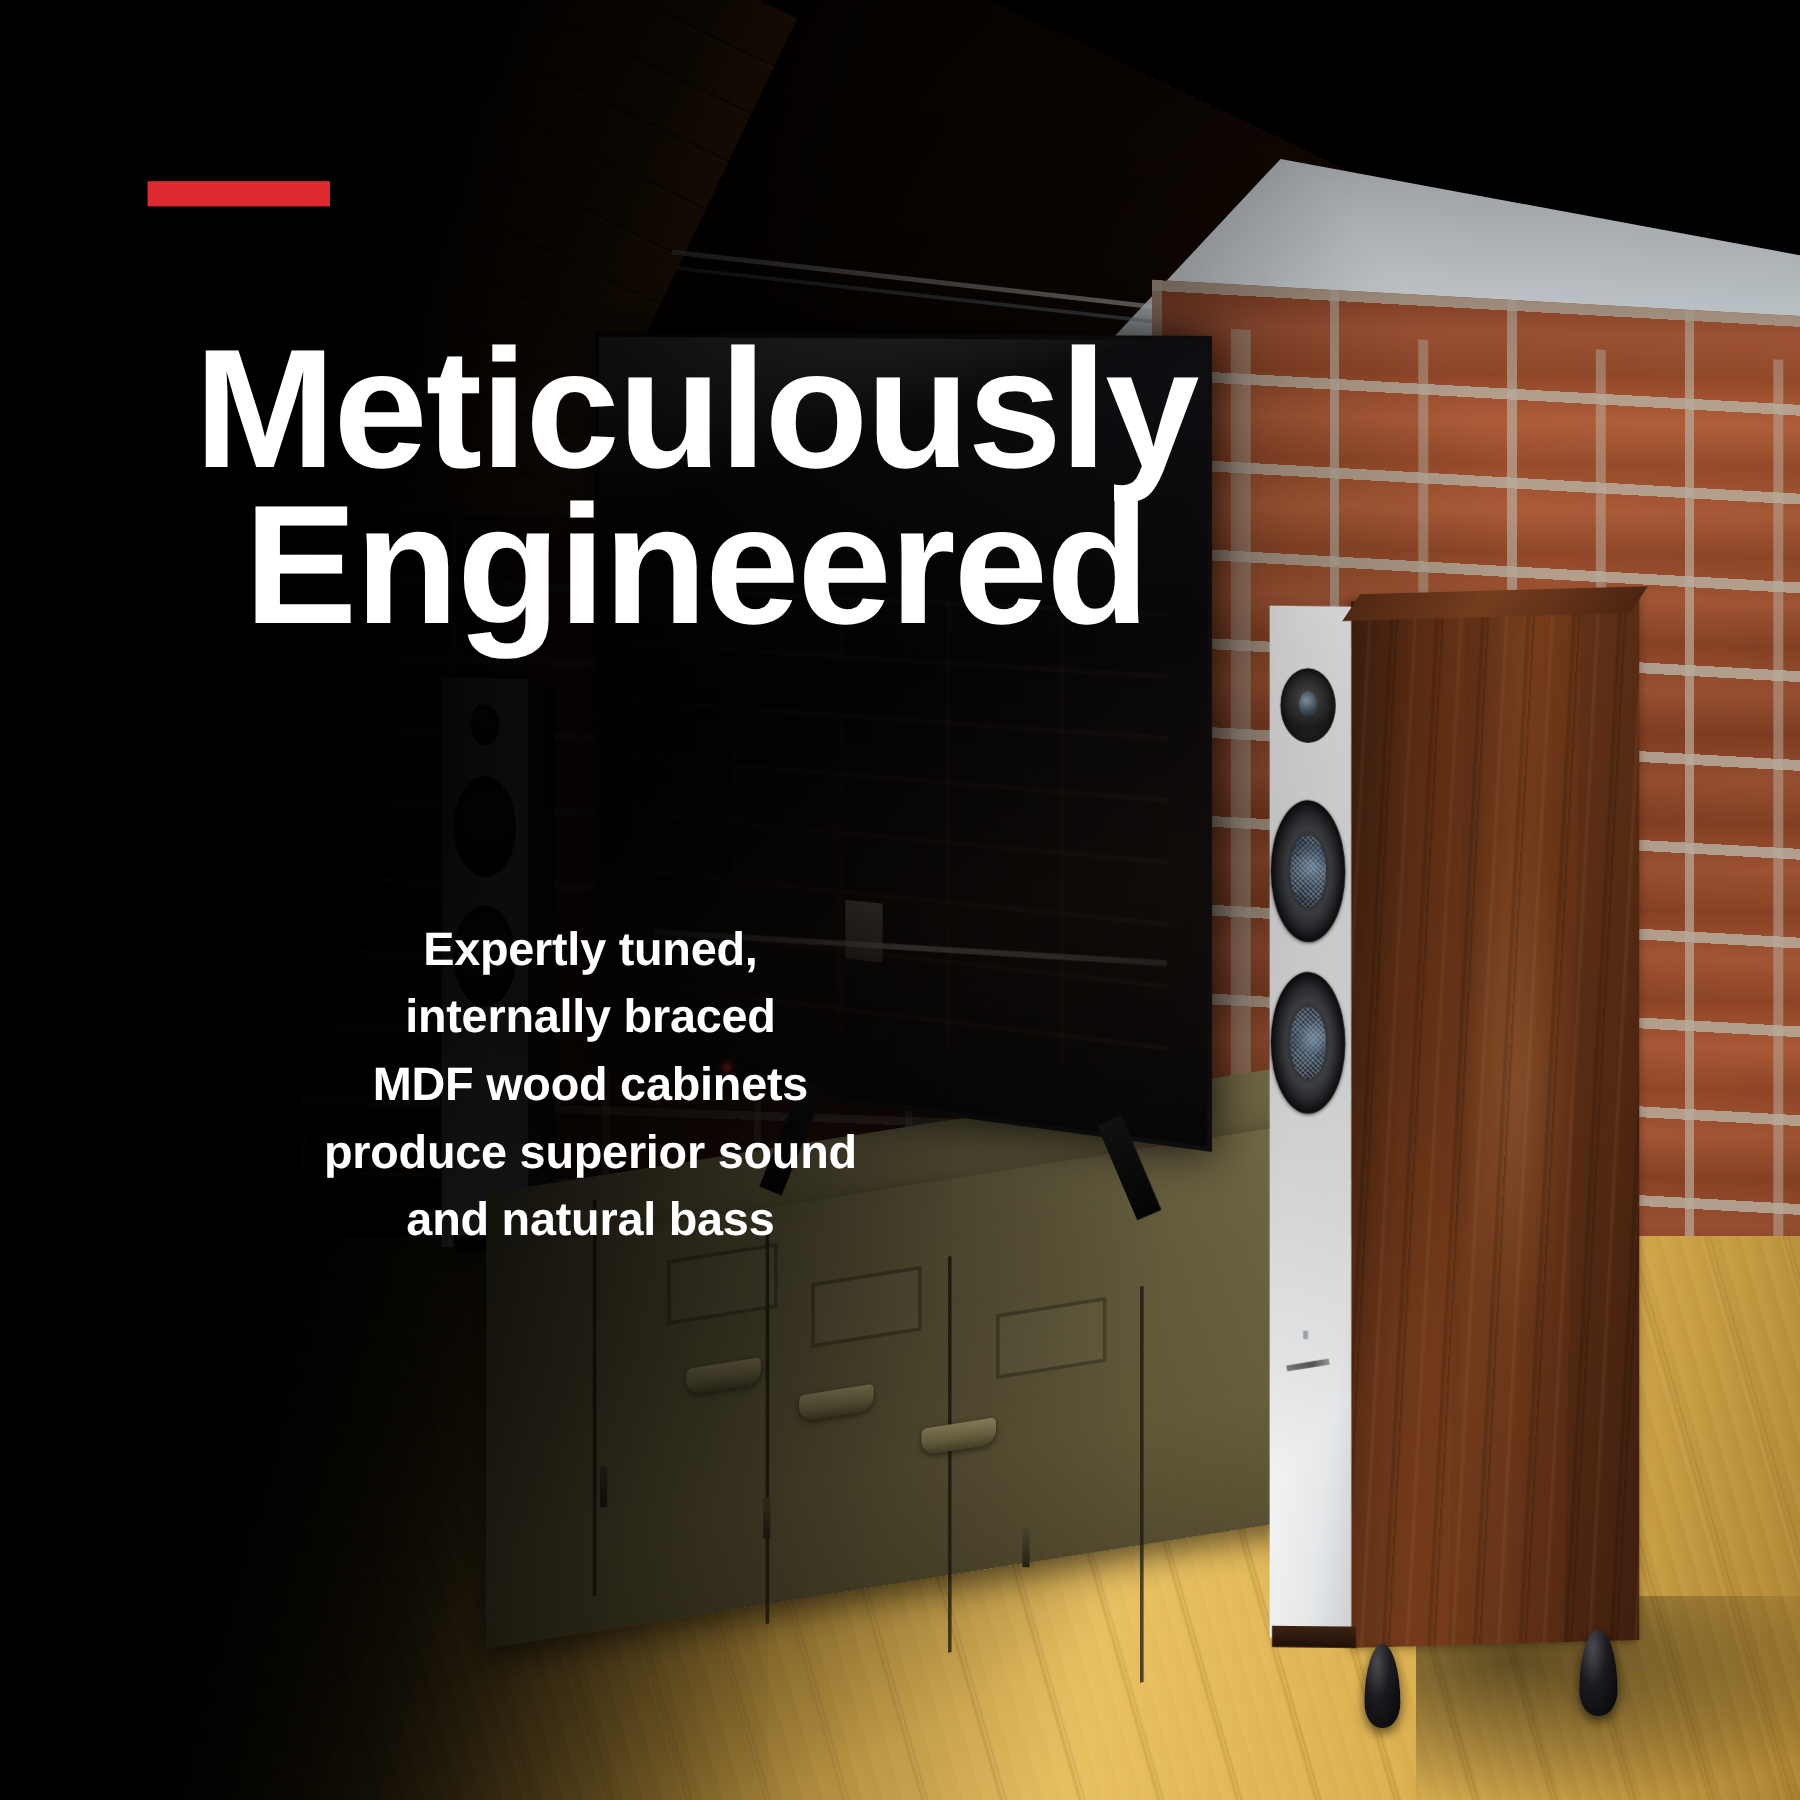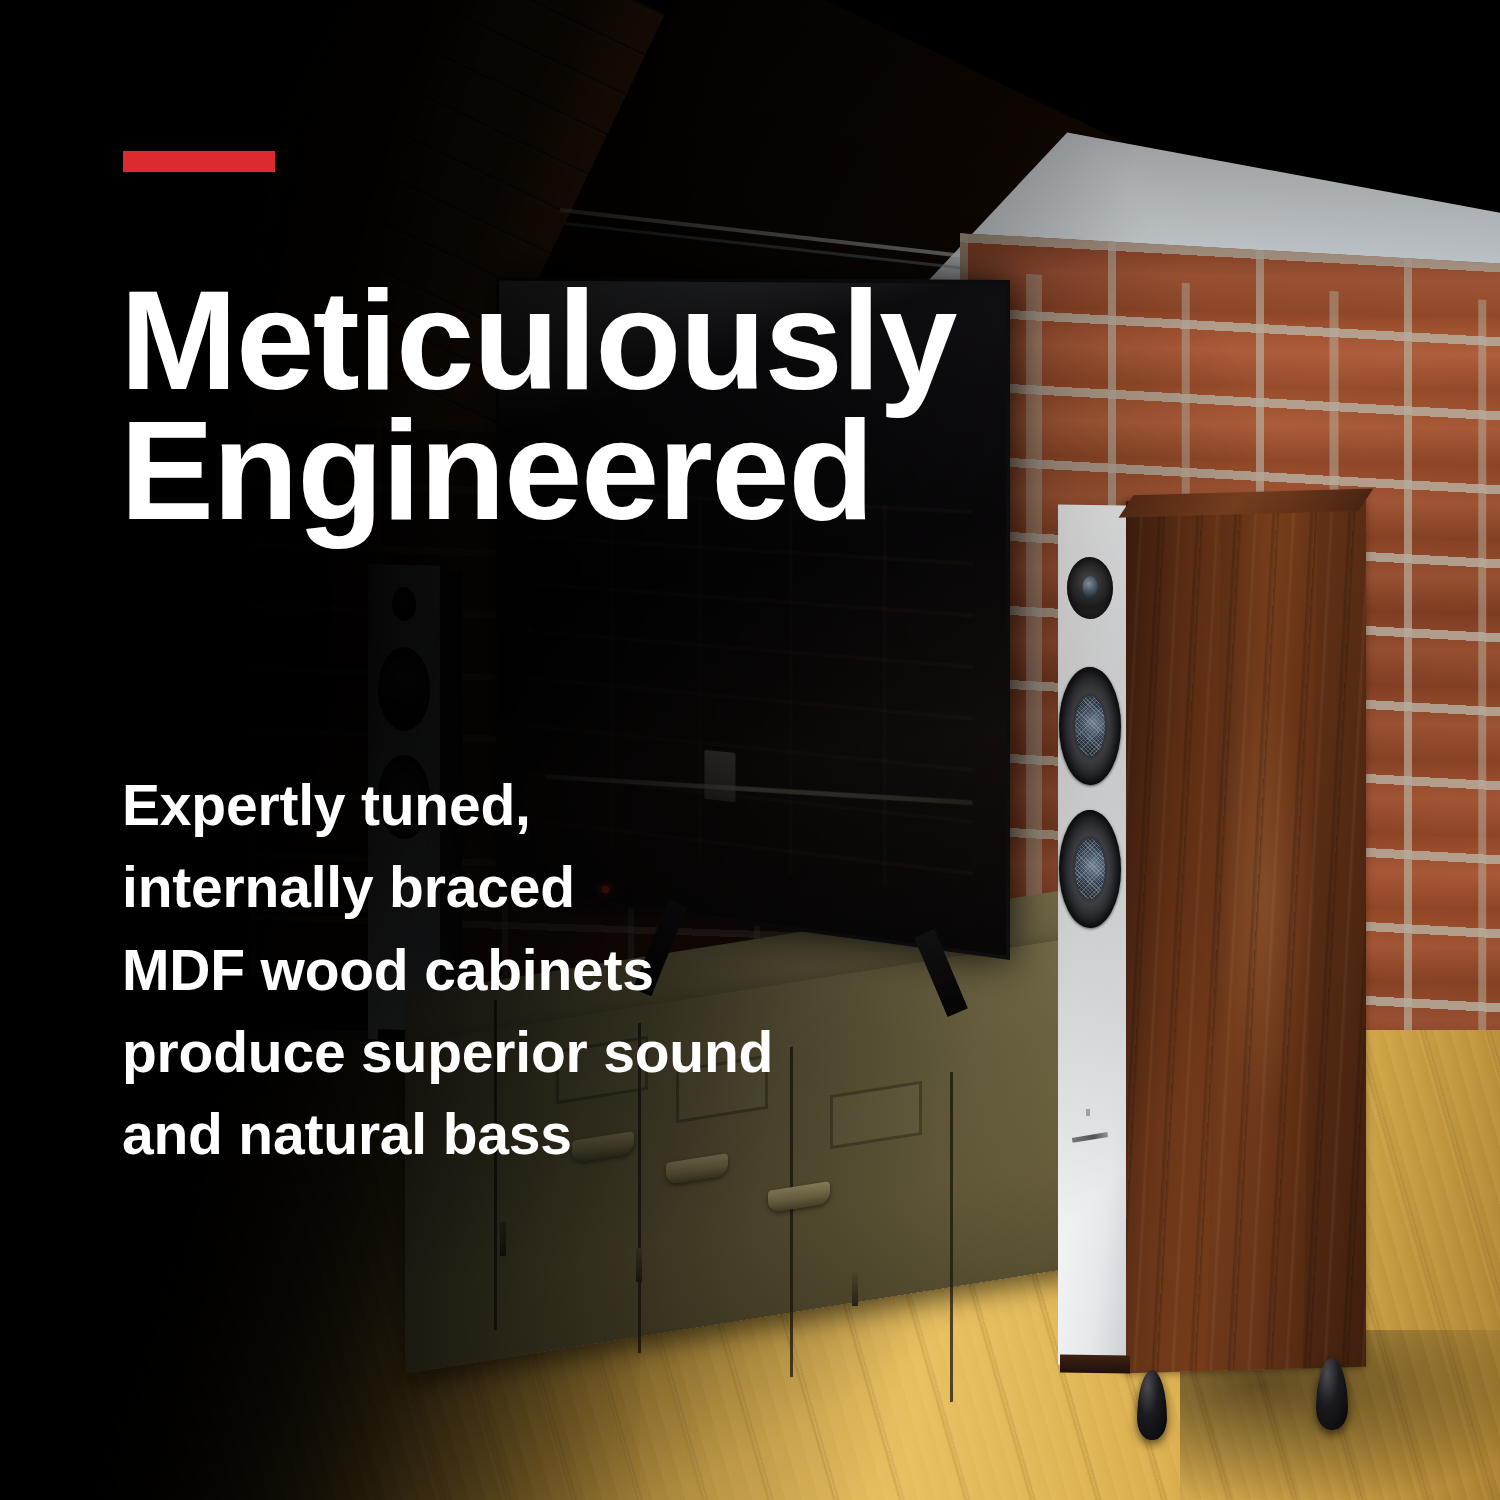--- a/index.html
+++ b/index.html
@@ -333,21 +333,21 @@
       linear-gradient(100deg,
         rgba(0,0,0,1) 0%, rgba(0,0,0,.985) 14%, rgba(0,0,0,.93) 23%,
         rgba(0,0,0,.72) 33%, rgba(0,0,0,.40) 44%, rgba(0,0,0,.14) 55%,
         rgba(0,0,0,0) 66%),
       radial-gradient(ellipse 110% 85% at 8% 45%, rgba(0,0,0,.92) 0%, rgba(0,0,0,.45) 42%, rgba(0,0,0,0) 72%),
       linear-gradient(180deg, rgba(0,0,0,.55) 0%, rgba(0,0,0,0) 22%);
     z-index:20;
   }
 
   
-  .content { position:absolute; inset:0; z-index:30; }
+  .content { position:absolute; inset:0; z-index:30;text-align:center; }
 
   .accent-bar {
     position:absolute; left:123px; top:151px;
     width:152px; height:21px;
     background:#dc2a2e;
   }
 
   .headline {
     position:absolute; left:120px; top:275px;
     width:920px;
@@ -357,21 +357,21 @@
     line-height:.925;
     letter-spacing:-1.5px;
     white-space:pre-line;
     font-stretch:condensed;
   }
 
   .subcopy {
     position:absolute; left:122px; top:764px;
     width:740px;
     color:#ffffff;
-    font-size:57px;
+    font-size:39px;
     font-weight:700;
     line-height:1.445;
     letter-spacing:-.2px;
     white-space:pre-line;
   }
 </style>
 </head>
 <body>
 
 <div id="stage">

